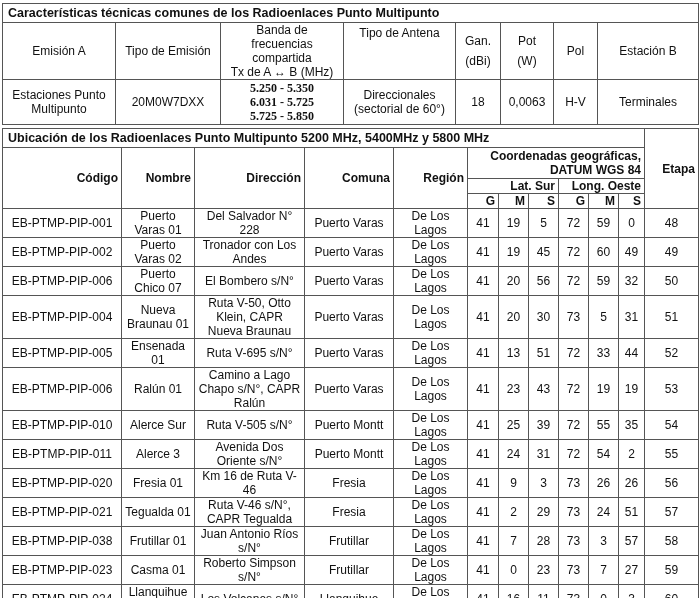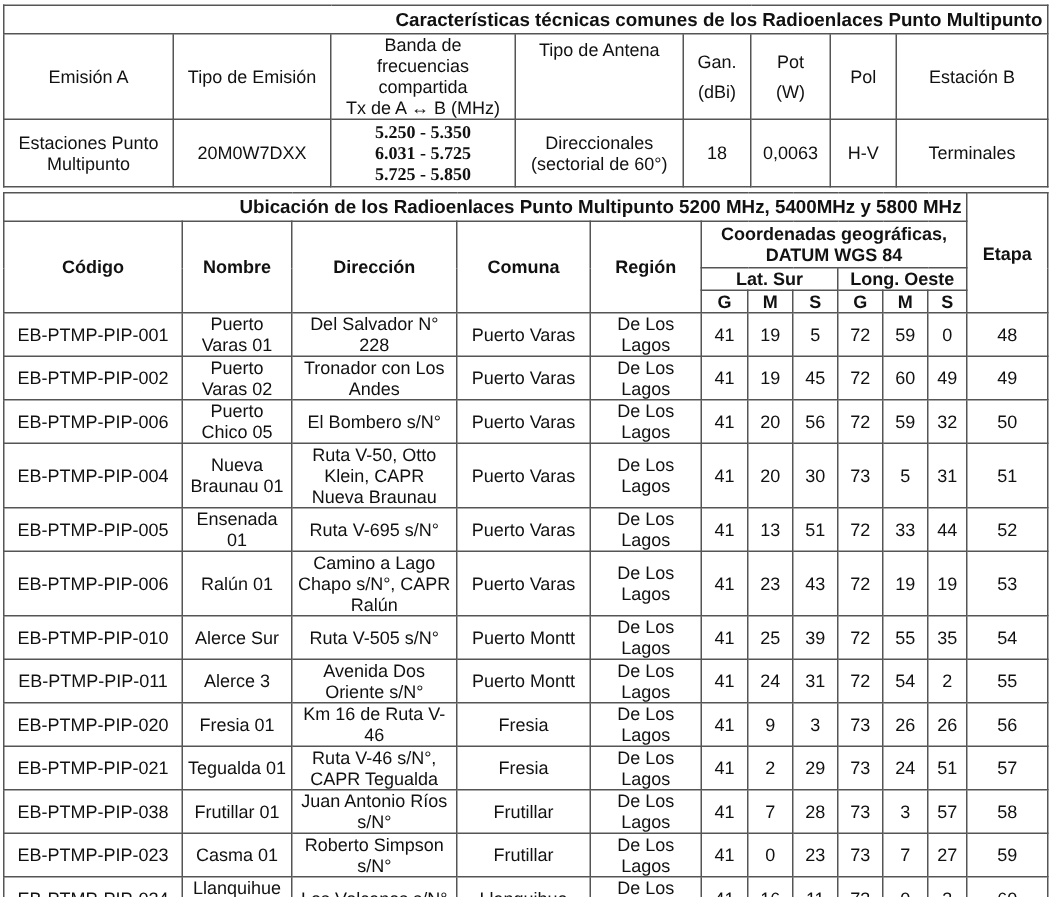--- a/index.html
+++ b/index.html
@@ -2,26 +2,26 @@
 <html><head>
 <meta charset="utf-8">
 <style>
   html, body { margin:0; padding:0; background:#fff; }
   body { width:700px; height:598px; overflow:hidden; position:relative;
          font-family:"Liberation Sans", sans-serif; color:#111; font-size:12px; }
   table { border-collapse:collapse; position:absolute; left:2px; table-layout:fixed; }
   td, th { border:1px solid #555; padding:0 3px; line-height:14px; font-weight:normal; }
   .t1 { top:3px; width:696px; }
   .t2 { top:128px; width:696px; }
-  .title { text-align:right; font-weight:bold; font-size:12.5px; height:18px; padding-left:5px; }
+  .title { text-align:left; font-weight:bold; font-size:12.5px; height:18px; padding-left:5px; }
   .c { text-align:center; }
   .l { text-align:center; }
   .t1 .hdr td { height:42px; vertical-align:middle; }
   .t1 .row td { height:44px; vertical-align:middle; }
-  .t2 th { font-weight:bold; text-align:center; vertical-align:middle; }
+  .t2 th { font-weight:bold; text-align:right; vertical-align:middle; }
   .t2 .h1 th { height:30px; }
   .t2 .h2 th, .t2 .h3 th { height:14px; line-height:14px; }
   .t2 tbody td { height:28px; vertical-align:middle; }
   .t2 tbody tr.tall td { height:42px; }
   .band span { display:block; font-weight:bold;font-family:Liberation Serif, serif; }
 </style>
 </head>
 <body>
 
 <table class="t1">
@@ -144,21 +144,21 @@
         <td class="c">41</td>
         <td class="c">19</td>
         <td class="c">45</td>
         <td class="c">72</td>
         <td class="c">60</td>
         <td class="c">49</td>
         <td class="c">49</td>
       </tr>
       <tr>
         <td class="l">EB-PTMP-PIP-006</td>
-        <td class="l">Puerto Chico 05</td>
+        <td class="l">Puerto Chico 07</td>
         <td class="l">El Bombero s/N°</td>
         <td class="l">Puerto Varas</td>
         <td class="c">De Los Lagos</td>
         <td class="c">41</td>
         <td class="c">20</td>
         <td class="c">56</td>
         <td class="c">72</td>
         <td class="c">59</td>
         <td class="c">32</td>
         <td class="c">50</td>

